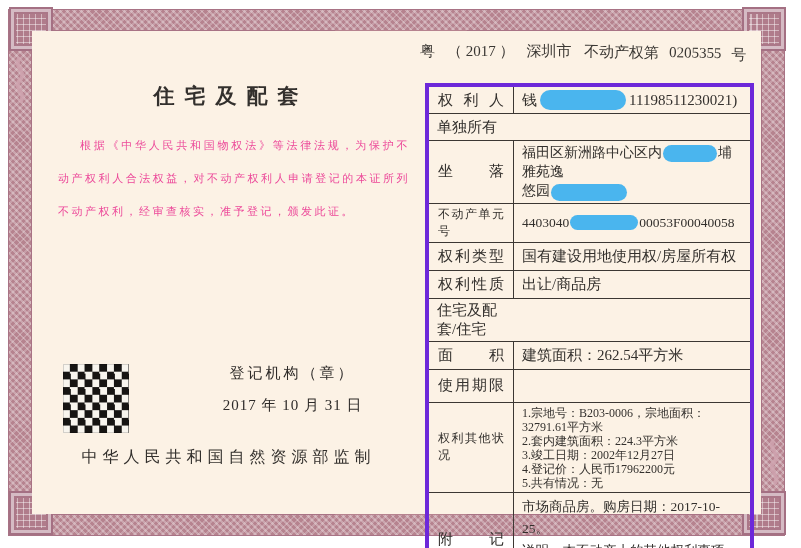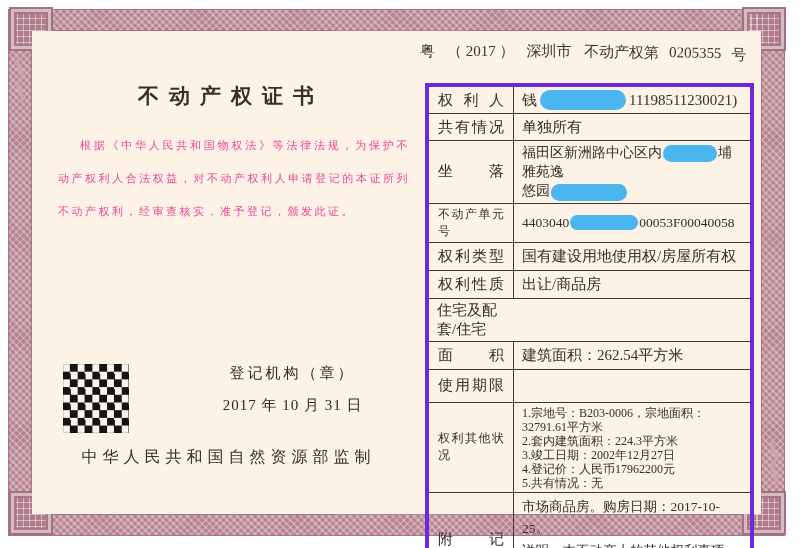--- a/index.html
+++ b/index.html
@@ -134,21 +134,21 @@
   <div class="orn-c orn-bottom"></div>
   <svg class="flourish flourish-tl" viewBox="0 0 20 48">
     <path d="M10 2 C 2 10, 18 16, 10 24 C 2 32, 18 38, 10 46" stroke="#cfa3af" stroke-width="4" fill="none"></path>
   </svg>
   <svg class="flourish flourish-br" viewBox="0 0 20 48">
     <path d="M10 2 C 2 10, 18 16, 10 24 C 2 32, 18 38, 10 46" stroke="#cfa3af" stroke-width="4" fill="none"></path>
   </svg>
 
   <div class="inner"></div>
 
-  <div class="cert-title">不动产权证书</div>
+  <div class="cert-title">住宅及配套</div>
   <div class="cert-body">根据《中华人民共和国物权法》等法律法规，为保护不动产权利人合法权益，对不动产权利人申请登记的本证所列不动产权利，经审查核实，准予登记，颁发此证。</div>
   <div class="seal-block">
     <div class="seal-label">登记机构（章）</div>
     <div class="seal-date">2017 年 10 月 31 日</div>
   </div>
   <div class="barcode"></div>
   <div class="issuer-line">中华人民共和国自然资源部监制</div>
 
   <div class="cert-no">
     <span>粤</span>
@@ -168,23 +168,20 @@
           <span>权利人</span>
         </div>
       <div class="tvalue">
         <span>钱</span>
           <span class="blob blob-holder"></span>
           <span>11198511230021)</span>
       </div>
     </div>
 
     <div class="trow h27">
-      <div class="tlabel">
-          <span>共有情况</span>
-        </div>
       <div class="tvalue">单独所有</div>
     </div>
 
     <div class="trow h37">
       <div class="tlabel">
           <span>坐落</span>
         </div>
       <div class="tvalue topalign">
         <div class="loc-line"><span>福田区新洲路中心区内</span><span class="blob blob-loc1"></span><span>埔雅苑逸</span></div>
         <div class="loc-line"><span>悠园</span><span class="blob blob-loc2"></span></div>

